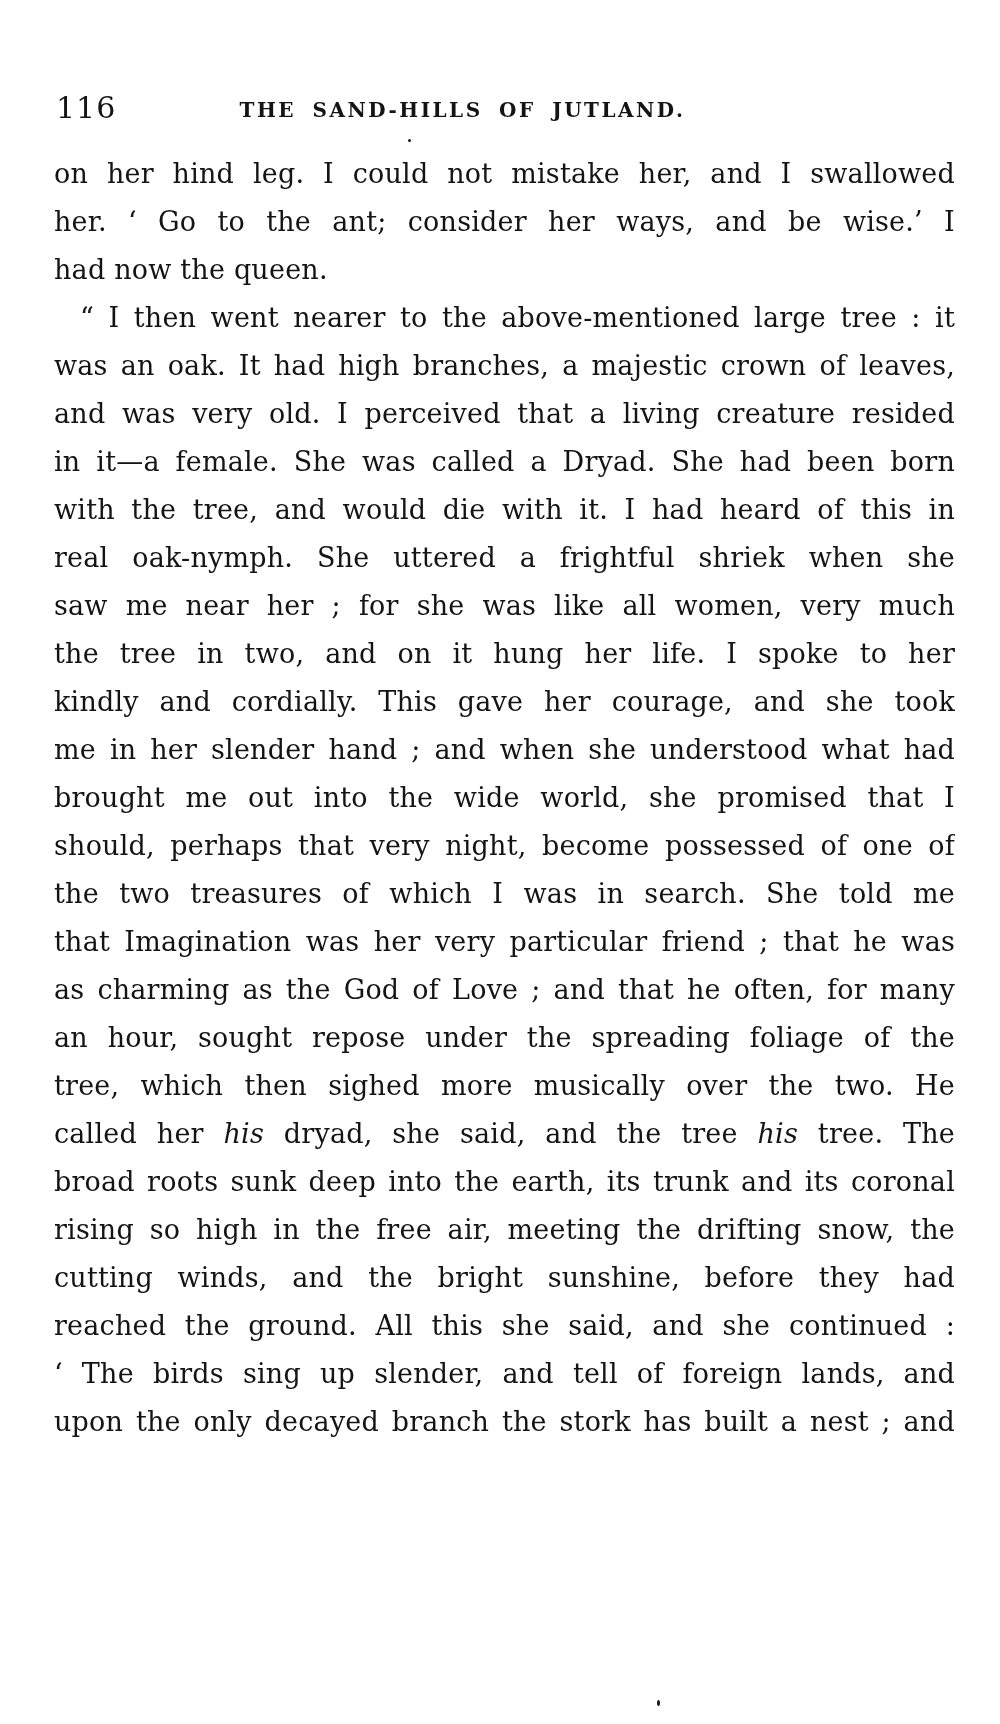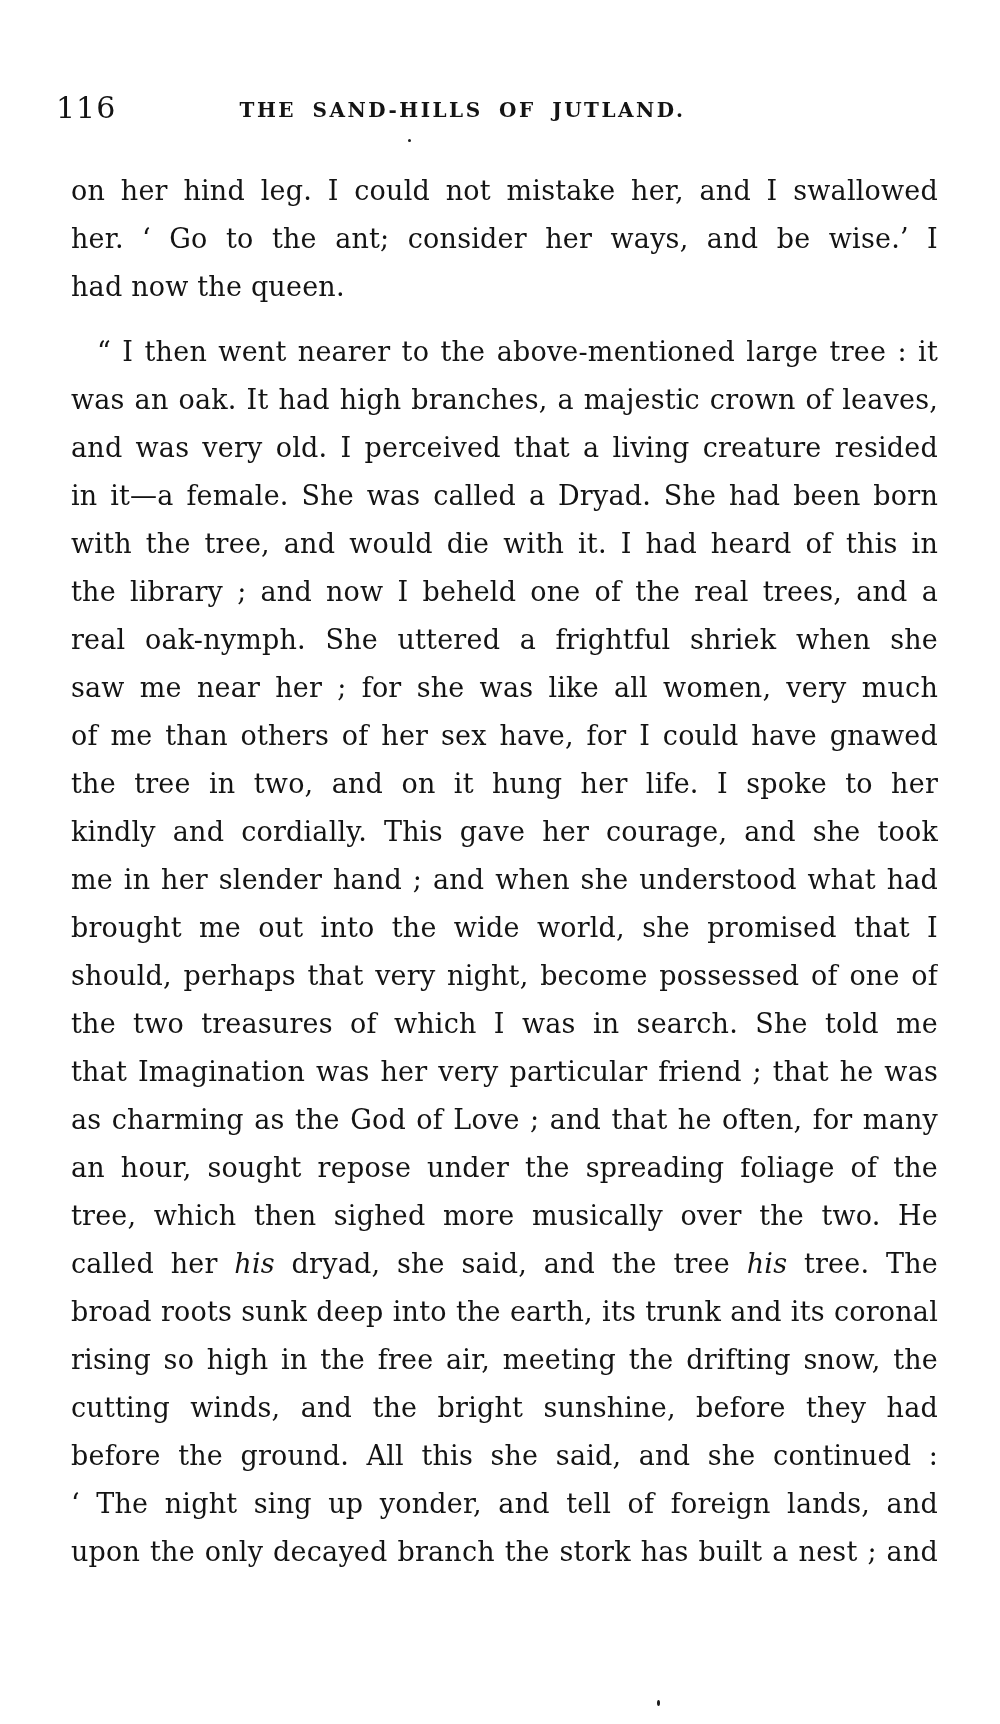--- a/index.html
+++ b/index.html
@@ -27,21 +27,21 @@
     letter-spacing: 2.5px; word-spacing: 7px;
     white-space: nowrap;
   }
 
   
   .body-text {
     position: absolute; top: 150px; left: 54px; width: 901px;
     font-size: 27px; line-height: 48px;
     letter-spacing: 0.2px;
   }
-  .paragraph { margin: 17px; }
+  .paragraph { margin: 0; }
   .line {
     height: 48px;
     text-align: justify;
     text-align-last: justify;
     white-space: normal;
     overflow: hidden;
   }
   .line.no-just { text-align: center; text-align-last: left; }
   .line.findent { text-indent: 26px; }
   .it { font-style: italic; }
@@ -65,39 +65,37 @@
         <div class="line"><span>on her hind leg.  I could not mistake her, and I swallowed</span></div>
         <div class="line"><span>her.  ‘ Go to the ant; consider her ways, and be wise.’  I</span></div>
         <div class="line no-just"><span>had now the queen.</span></div>
       </div>
       <div class="paragraph">
         <div class="line findent"><span>“ I then went nearer to the above-mentioned large tree : it</span></div>
         <div class="line"><span>was an oak.  It had high branches, a majestic crown of leaves,</span></div>
         <div class="line"><span>and was very old.  I perceived that a living creature resided</span></div>
         <div class="line"><span>in it—a female.  She was called a Dryad.  She had been born</span></div>
         <div class="line"><span>with the tree, and would die with it.  I had heard of this in</span></div>
-        <div class="line"><span>the library ; and now I beheld one of the real trees, and a</span></div>
         <div class="line"><span>real oak-nymph.  She uttered a frightful shriek when she</span></div>
         <div class="line"><span>saw me near her ; for she was like all women, very much</span></div>
-        <div class="line"><span>of me than others of her sex have, for I could have gnawed</span></div>
         <div class="line"><span>the tree in two, and on it hung her life.  I spoke to her</span></div>
         <div class="line"><span>kindly and cordially.  This gave her courage, and she took</span></div>
         <div class="line"><span>me in her slender hand ; and when she understood what had</span></div>
         <div class="line"><span>brought me out into the wide world, she promised that I</span></div>
         <div class="line"><span>should, perhaps that very night, become possessed of one of</span></div>
         <div class="line"><span>the two treasures of which I was in search.  She told me</span></div>
         <div class="line"><span>that Imagination was her very particular friend ; that he was</span></div>
         <div class="line"><span>as charming as the God of Love ; and that he often, for many</span></div>
         <div class="line"><span>an hour, sought repose under the spreading foliage of the</span></div>
         <div class="line"><span>tree, which then sighed more musically over the two.  He</span></div>
         <div class="line"><span>called her </span><span class="it">his</span><span> dryad, she said, and the tree </span><span class="it">his</span><span> tree.  The</span></div>
         <div class="line"><span>broad roots sunk deep into the earth, its trunk and its coronal</span></div>
         <div class="line"><span>rising so high in the free air, meeting the drifting snow, the</span></div>
         <div class="line"><span>cutting winds, and the bright sunshine, before they had</span></div>
-        <div class="line"><span>before the ground.  All this she said, and she continued :</span></div>
-        <div class="line"><span>‘ The night sing up yonder, and tell of foreign lands, and</span></div>
+        <div class="line"><span>reached the ground.  All this she said, and she continued :</span></div>
+        <div class="line"><span>‘ The birds sing up slender, and tell of foreign lands, and</span></div>
         <div class="line"><span>upon the only decayed branch the stork has built a nest ; and</span></div>
       </div>
     </div>
 
   <div class="speck s1"></div>
   <div class="speck s2"></div>
 </div>
 
 </body></html>

